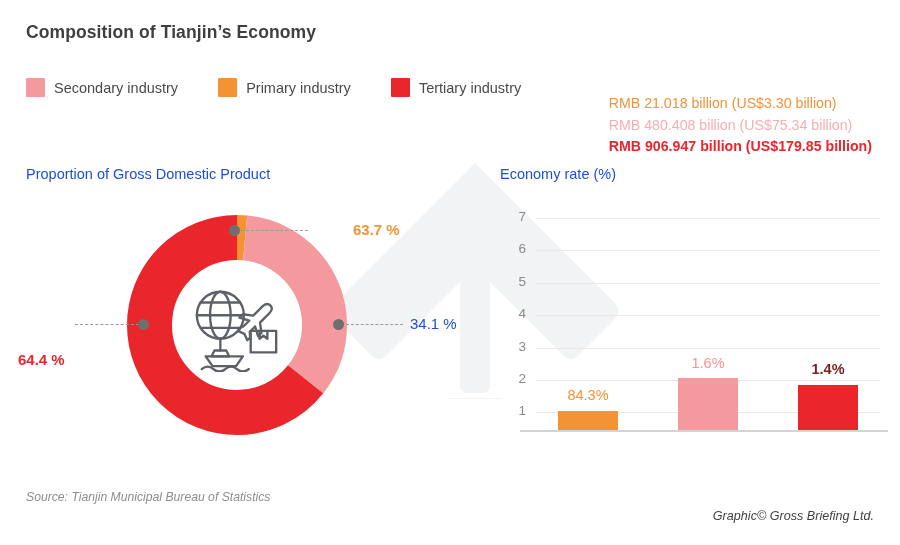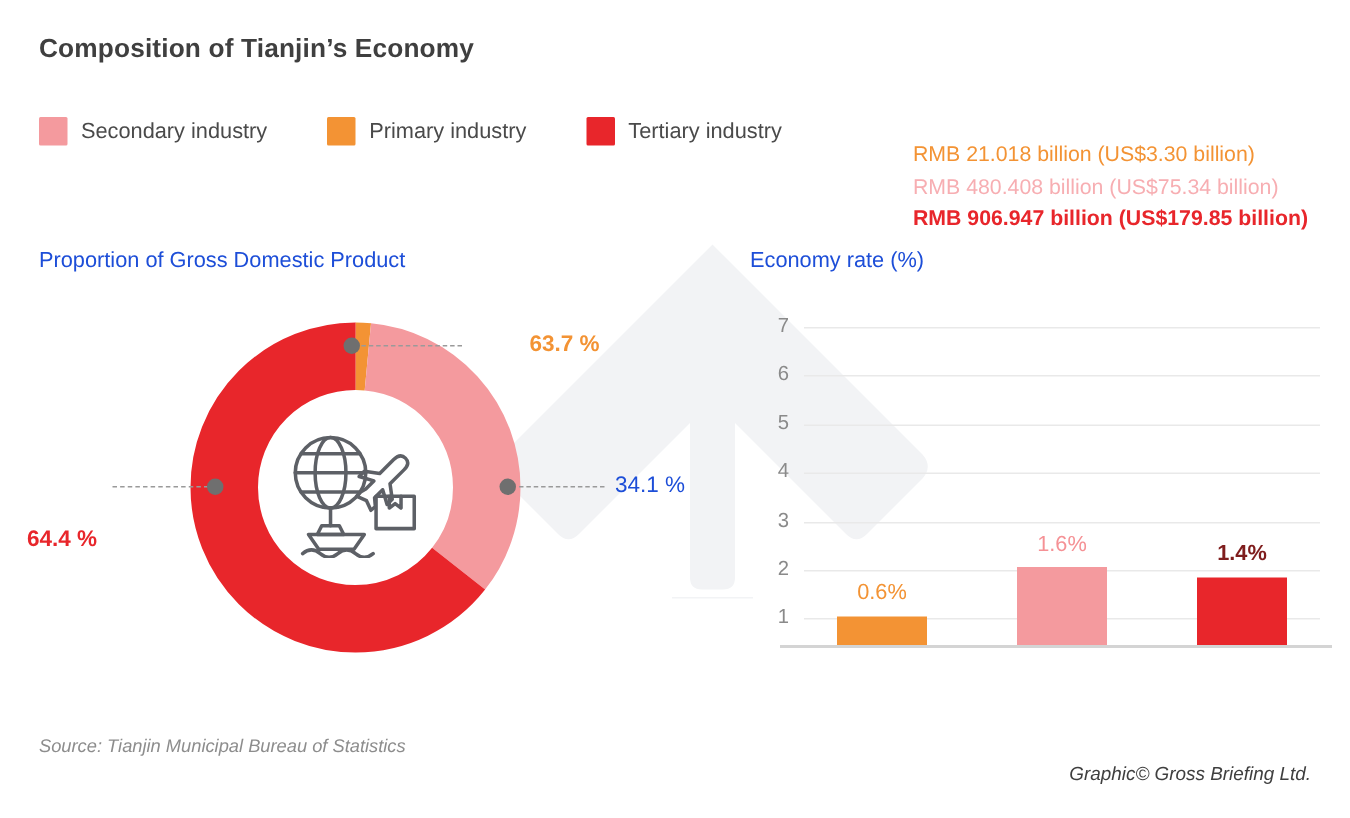--- a/index.html
+++ b/index.html
@@ -157,21 +157,21 @@
     <div class="ytick" style="top:45.4px;">6</div>
     <div class="ytick" style="top:77.8px;">5</div>
     <div class="ytick" style="top:110.2px;">4</div>
     <div class="ytick" style="top:142.6px;">3</div>
     <div class="ytick" style="top:175px;">2</div>
     <div class="ytick" style="top:207.4px;">1</div>
 
     <div class="axis-base" style="top:225px;"></div>
 
     <div class="bar" style="left:58px;top:205.6px;width:60px;height:19.4px;background:#F39334;"></div>
-    <div class="bar-label bl-primary" style="left:58px;top:182px;width:60px;">0.6%</div>
+    <div class="bar-label bl-primary" style="left:58px;top:182px;width:60px;">84.3%</div>
 
     <div class="bar" style="left:178px;top:173.2px;width:60px;height:51.8px;background:#F49A9E;"></div>
     <div class="bar-label bl-secondary" style="left:178px;top:149.5px;width:60px;">1.6%</div>
 
     <div class="bar" style="left:298px;top:179.6px;width:60px;height:45.4px;background:#E8262B;"></div>
     <div class="bar-label bl-tertiary" style="left:298px;top:156px;width:60px;">1.4%</div>
   </div>
 
   <div class="source">Source: Tianjin Municipal Bureau of Statistics</div>
   <div class="credit">Graphic© Gross Briefing Ltd.</div>

